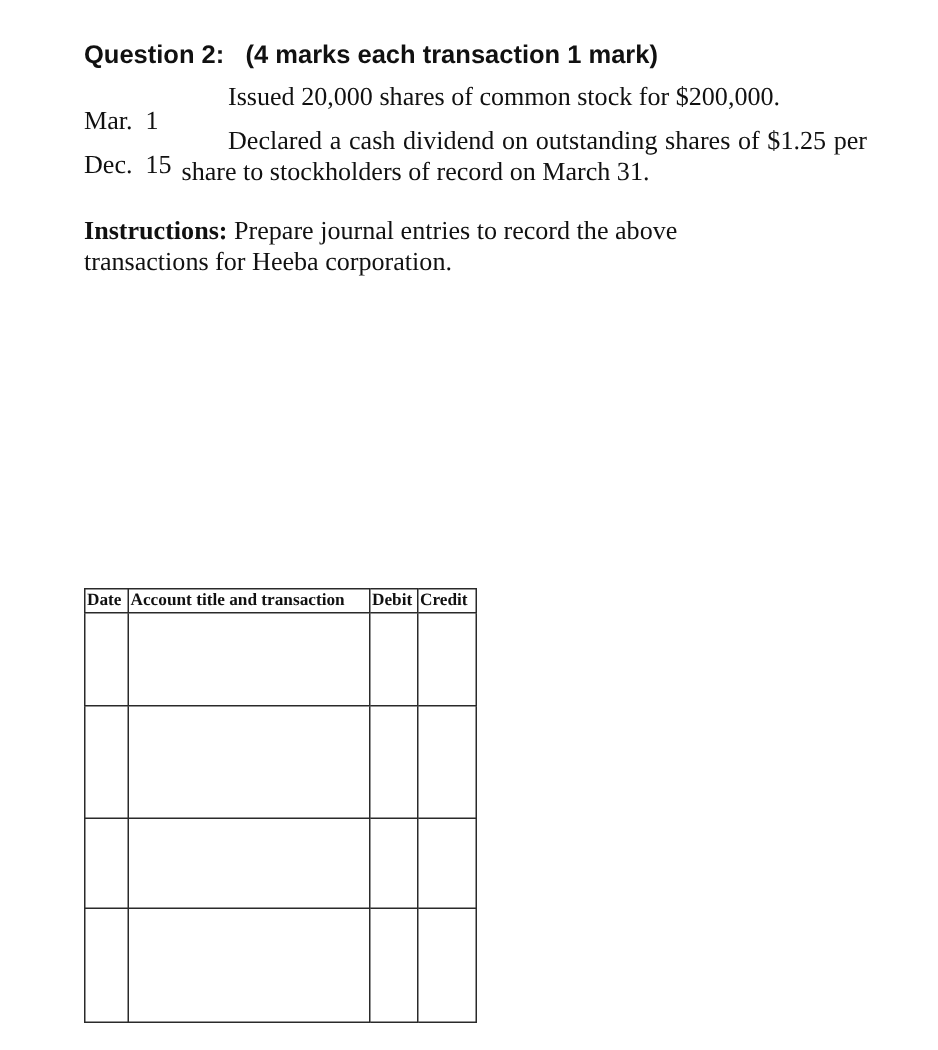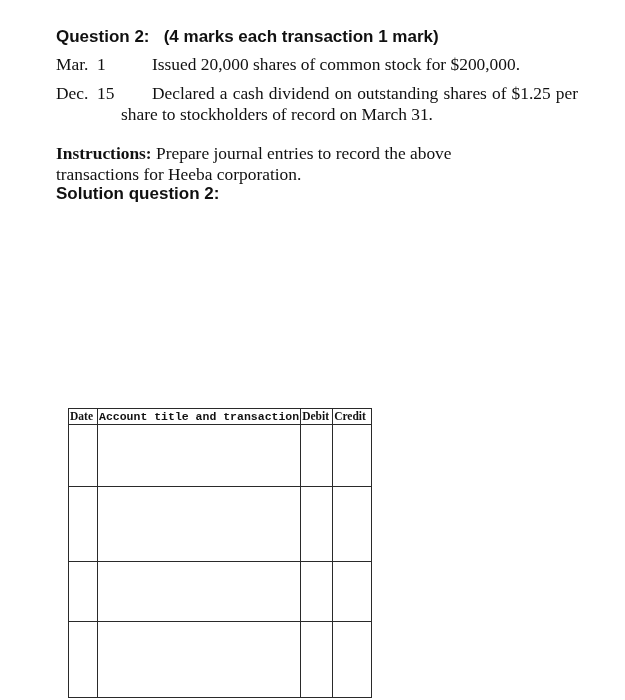--- a/index.html
+++ b/index.html
@@ -41,21 +41,21 @@
     .tx {
       font-family: "Liberation Serif", serif;
       font-size: 17.4px;
       line-height: 21px;
       position: relative;
       margin-bottom: 8px;
     }
     .tx .date {
       position: absolute;
       left: 0;
-      top: 0;
+      top: 16px;
       white-space: pre;
     }
     .tx .desc {
       display: block;
       text-align: justify;
       text-align-last: left;
       padding-left: 65px;
       text-indent: 31px;
     }
     .tx.single .desc {
@@ -74,41 +74,40 @@
     .sol-title {
       font-family: "Liberation Sans", sans-serif;
       font-weight: bold;
       font-size: 17px;
       line-height: 20px;
       margin-top: -1px;
     }
     table.journal {
       position: absolute;
       left: 56px;
-      top: 408px;
+      top: 392px;
       border-collapse: collapse;
       font-family: "Liberation Serif", serif;
       font-weight: bold;
       font-size: 11.5px;
       color: #111111;
-      margin-left: 12px;
     }
     table.journal th, table.journal td {
       border: 1.5px solid #2a2a2a;
       padding: 0;
     }
     table.journal th {
       height: 15px;
       line-height: 13px;
       text-align: left;
       padding: 0 1px;
       white-space: nowrap;
     }
     .c-date { width: 26px; }
-    .c-acct { width: 158px; font-family: Liberation Mono, monospace; }
+    .c-acct { width: 158px; }
     .c-debit { width: 29px; }
     .c-credit { width: 36px; }
     tr.r1 td { height: 61px; }
     tr.r2 td { height: 74px; }
     tr.r3 td { height: 59px; }
     tr.r4 td { height: 75px; }
   </style>
 </head>
 <body>
 
@@ -122,21 +121,20 @@
     </div>
     <div class="tx">
       <span class="date">Dec.  15</span>
       <span class="desc">Declared a cash dividend on outstanding shares of $1.25 per share to stockholders of record on March 31.</span>
     </div>
   </div>
 
   <div class="instructions">
     <span class="lbl">Instructions:</span><span> Prepare journal entries to record the above transactions for Heeba corporation.</span>
   </div>
-  <div class="sol-title">Solution question 2:</div>
 </div>
 
 <table class="journal">
   <thead>
     <tr>
       <th class="c-date">Date</th>
       <th class="c-acct">Account title and transaction</th>
       <th class="c-debit">Debit</th>
       <th class="c-credit">Credit</th>
     </tr>

